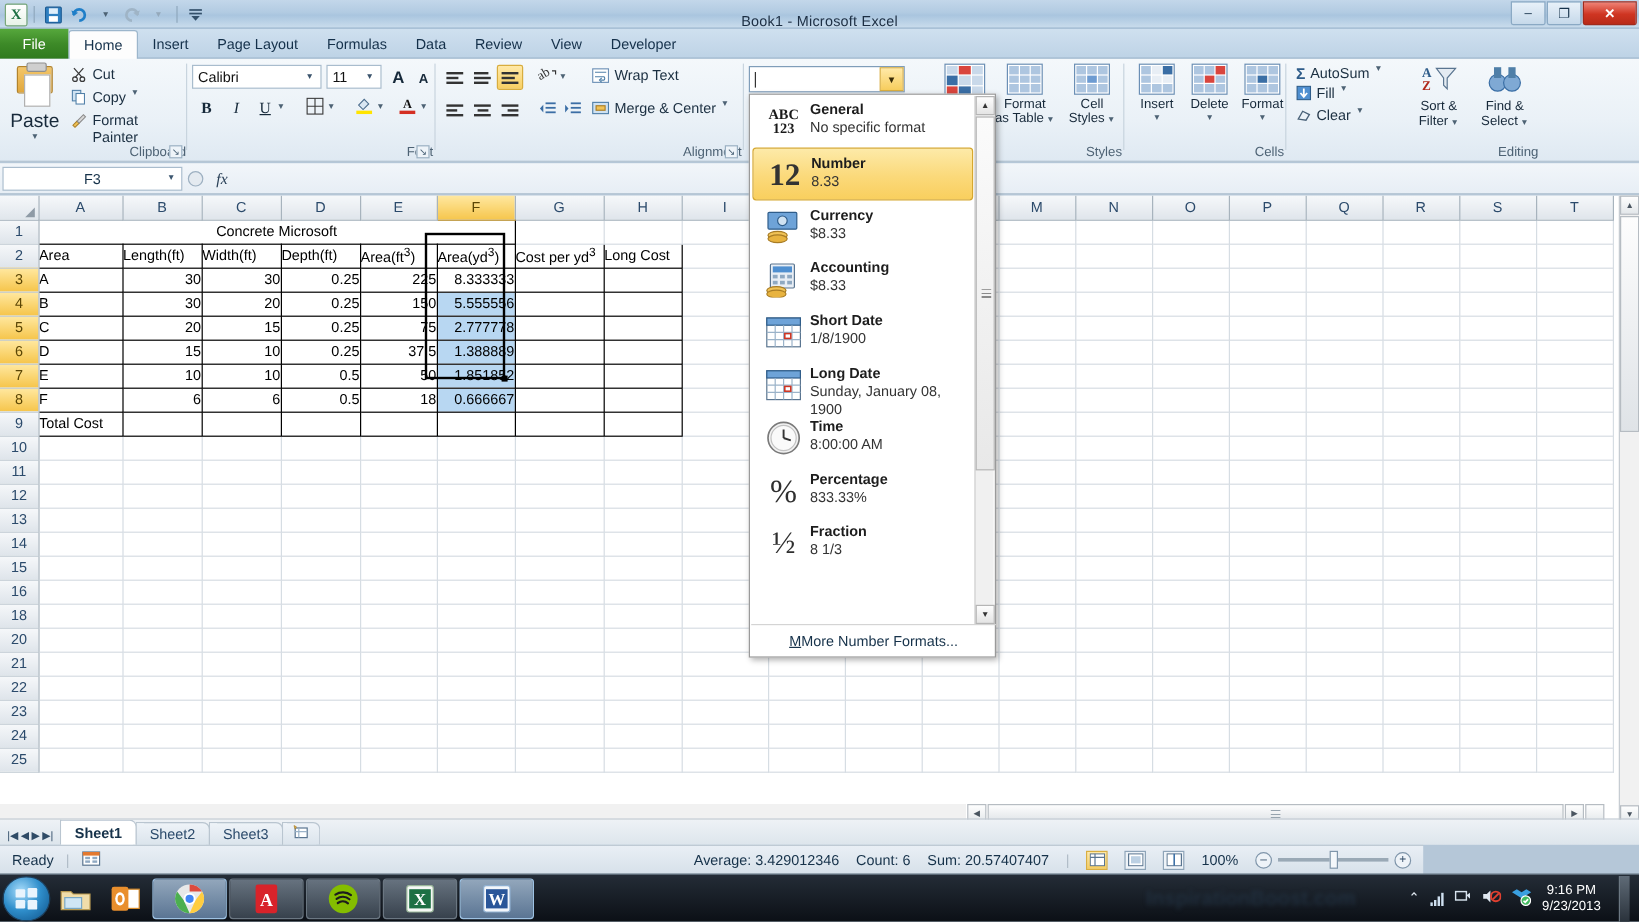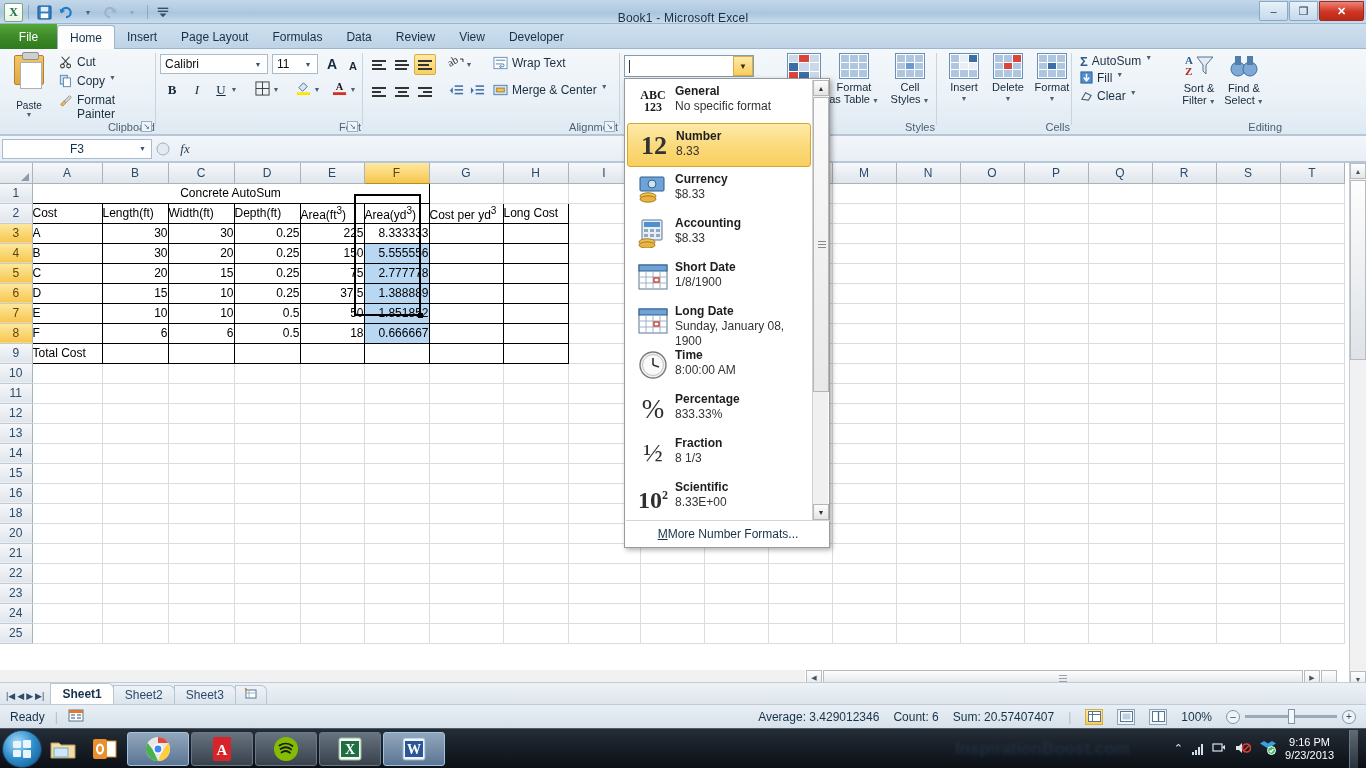--- a/index.html
+++ b/index.html
@@ -276,21 +276,21 @@
   .navbtns span { cursor:pointer; }
   .stab {
     height:19px; padding:0 11px; display:flex; align-items:center;
     font-size:12px; color:#2b4a6b; background: linear-gradient(to bottom,#eef3f8,#dbe4ec);
     border:1px solid #b9c5d0; border-bottom:none; border-radius:0 6px 0 0; margin-right:-1px; cursor:pointer;
   }
   .stab.active { background:#fff; font-weight:bold; color:#16324a; height:21px; }
 
   
   #statusbar {
-    position:absolute; left:0; bottom:40px; width:1366px; height:24px;
+    position:absolute; left:0; bottom:40px; width:1186px; height:24px;
     background: linear-gradient(to bottom,#e9eff5,#d7e1ea);
     border-top:1px solid #bfcad4; display:flex; align-items:center; font-size:12px; color:#16324a;
   }
   #statusbar .st-left { display:flex; align-items:center; gap:10px; padding-left:10px; }
   #statusbar .st-right { margin-left:auto; display:flex; align-items:center; gap:14px; padding-right:10px; }
   .viewbtn { width:18px; height:16px; border:1px solid #8ea4b8; background:#eef3f8; display:flex; align-items:center; justify-content:center; cursor:pointer; }
   .viewbtn.on { background: linear-gradient(to bottom,#ffe9a8,#f7cd5d); border-color:#d9ae40; }
   #zoomslider { display:flex; align-items:center; gap:5px; }
   .zcirc { width:14px; height:14px; border-radius:50%; border:1px solid #7f95aa; background:#eef3f8;
            display:flex; align-items:center; justify-content:center; font-size:10px; color:#2f4b66; cursor:pointer; }
@@ -391,21 +391,21 @@
     <div class="mini-btn">❐</div>
     <div class="mini-btn">✕</div>
   </div>
 </div>
 
 <div id="ribbon">
 
   <div class="rgroup" style="left:0; width:155px;">
     <div id="paste-btn">
       <div class="clip-icon"></div>
-      <div style="font-size:10px;color:#17293a;margin-top:15px;">Paste</div>
+      <div style="font-size:16px;color:#17293a;margin-top:15px;">Paste</div>
       <div class="caret">▼</div>
     </div>
     <div style="position:absolute;left:55px;top:5px;">
       <div class="btn-sm">
         <span class="icon">
           <svg width="14" height="14" viewBox="0 0 16 16">
               <circle cx="4" cy="12.5" r="2.2" fill="none" stroke="#3a3a3a" stroke-width="1.2"></circle>
               <circle cx="11" cy="12.5" r="2.2" fill="none" stroke="#3a3a3a" stroke-width="1.2"></circle>
               <path d="M4 11 L12 2 M11 11 L3 2" stroke="#3a3a3a" stroke-width="1.2"></path>
             </svg>
@@ -741,21 +741,21 @@
       <div>
         <svg width="30" height="27" viewBox="0 0 30 27">
             <text x="1" y="11" font-size="11" font-family="Liberation Serif" fill="#2f5d8a" font-weight="bold">A</text>
             <text x="1" y="22" font-size="11" font-family="Liberation Serif" fill="#b02a1c" font-weight="bold">Z</text>
             <path d="M13 4 L29 4 L22 12 L22 21 L19 18 L19 12 Z" fill="#e4ebf2" stroke="#5a7590"></path>
           </svg>
       </div>
       <div><span>Sort &amp;</span></div>
       <div><span>Filter</span><span class="caret"> ▼</span></div>
     </div>
-    <div class="bigbtn" style="left:145px;top:0;align-items:center;">
+    <div class="bigbtn" style="left:155px;top:0;align-items:center;">
       <div>
         <svg width="30" height="27" viewBox="0 0 30 27">
             <circle cx="9" cy="16" r="7" fill="#7fa9d4" stroke="#3a6ea5"></circle>
             <circle cx="21" cy="16" r="7" fill="#7fa9d4" stroke="#3a6ea5"></circle>
             <rect x="6" y="3" width="6" height="9" fill="#4f7fa8"></rect>
             <rect x="18" y="3" width="6" height="9" fill="#4f7fa8"></rect>
           </svg>
       </div>
       <div><span>Find &amp;</span></div>
       <div><span>Select</span><span class="caret"> ▼</span></div>
@@ -799,40 +799,40 @@
       <th class="colhead" style="width:64px">O</th>
       <th class="colhead" style="width:64px">P</th>
       <th class="colhead" style="width:64px">Q</th>
       <th class="colhead" style="width:64px">R</th>
       <th class="colhead" style="width:64px">S</th>
       <th class="colhead" style="width:64px">T</th>
     </tr>
 
     <tr>
       <td class="rowhead">1</td>
-      <td class="cell c" colspan="6" style="border:1px solid #000;">Concrete AutoSum</td>
+      <td class="cell c" colspan="6" style="border:1px solid #000;">Concrete Microsoft</td>
       <td class="cell"></td>
       <td class="cell"></td>
       <td class="cell"></td>
       <td class="cell"></td>
           <td class="cell"></td>
           <td class="cell"></td>
           <td class="cell"></td>
           <td class="cell"></td>
           <td class="cell"></td>
           <td class="cell"></td>
           <td class="cell"></td>
           <td class="cell"></td>
           <td class="cell"></td>
           <td class="cell"></td>
     </tr>
 
     <tr>
       <td class="rowhead">2</td>
-      <td class="cell bd">Cost</td>
+      <td class="cell bd">Area</td>
       <td class="cell bd">Length(ft)</td>
       <td class="cell bd">Width(ft)</td>
       <td class="cell bd">Depth(ft)</td>
       <td class="cell bd"><span>Area(ft</span><sup>3</sup>)</td>
       <td class="cell bd"><span>Area(yd</span><sup>3</sup>)</td>
       <td class="cell bd"><span>Cost per yd</span><sup>3</sup></td>
       <td class="cell bd">Long Cost</td>
       <td class="cell"></td>
       <td class="cell"></td>
           <td class="cell"></td>
@@ -1486,29 +1486,20 @@
     <div class="fmt-item">
       <div class="fmt-ico">
         <div style="font-family:'Liberation Serif',serif;font-size:26px;line-height:26px;color:#2f2f2f;">½</div>
       </div>
       <div class="fmt-txt">
         <div class="fmt-name">Fraction</div>
         <div class="fmt-sample">8 1/3</div>
       </div>
     </div>
 
-    <div class="fmt-item">
-      <div class="fmt-ico">
-        <div style="font-family:'Liberation Serif',serif;font-weight:bold;font-size:24px;line-height:24px;color:#2f2f2f;">10<sup style="font-size:12px;">2</sup></div>
-      </div>
-      <div class="fmt-txt">
-        <div class="fmt-name">Scientific</div>
-        <div class="fmt-sample">8.33E+00</div>
-      </div>
-    </div>
 
   </div>
 
   <div id="fmt-scroll">
     <div class="sc-arrow" style="top:0;">▲</div>
     <div id="sc-thumb">
         <div id="sc-grip"></div>
       </div>
     <div class="sc-arrow" style="bottom:0;">▼</div>
   </div>

